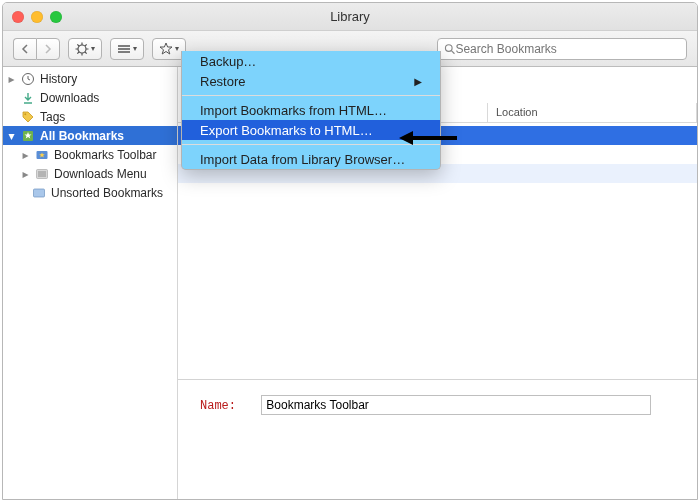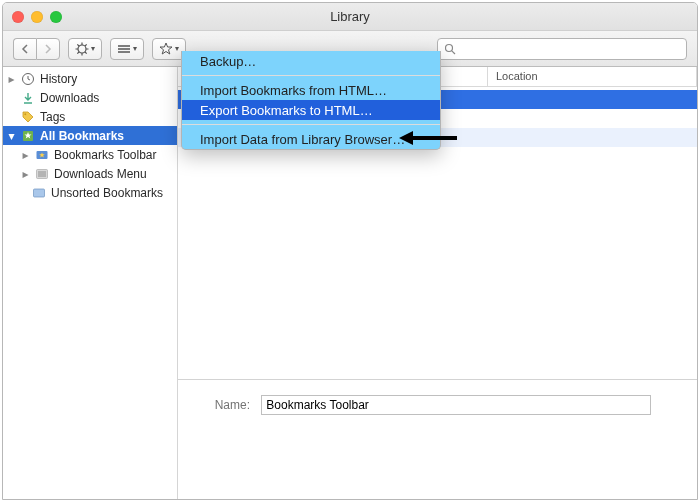--- a/index.html
+++ b/index.html
@@ -107,21 +107,21 @@
   }
   .side-sel {
     background:#2f70d6;
     color:#fff;
   }
   .side-sel .twist { color:#fff; }
   .indent-1 { padding-left:18px; }
 
   
   .main {
-    flex:1; display:flex; flex-direction:column; background:#fff;
+    flex:1; display:flex; flex-direction:column; background:#fff;margin-top:36px;
   }
   .cols {
     display:flex; border-bottom:1px solid #d9d9d9; height:20px;
     background:#fff;
     color:#505050;
     font-size:11px;
   }
   .col {
     border-right:1px solid #d9d9d9; padding:3px 8px;
   }
@@ -139,22 +139,23 @@
   .row-sel { background:#2f6fe3; }
   .row-alt { background:#eaf1fd; }
 
   .details {
     border-top:1px solid #d3d3d3;
     padding:15px 22px 20px 22px;
     min-height:120px;
     background:#fff;
   }
   .details label {
-    display:inline-block; width:50px; text-align:right; margin-right:8px;
-    color:#737373;
+    display:inline-block; width:50px; margin-right:8px;
+    color:#b91c1c;
+    font-family:Liberation Mono, monospace;
   }
   .details input {
     width: 390px; height:20px;
     border:1px solid #bfbfbf;
     padding: 2px 4px;
     font-size:12px;
   }
 
   
   .menu {
@@ -253,20 +254,21 @@
       <span style="margin-left:2px;font-size:8px;color:#555">▾</span>
     </div>
 
     <div class="spacer"></div>
 
     <div class="search">
       <svg width="12" height="12" viewBox="0 0 12 12">
           <circle cx="5" cy="5" r="3.5" fill="none" stroke="#888" stroke-width="1.2"></circle>
           <line x1="7.8" y1="7.8" x2="11" y2="11" stroke="#888" stroke-width="1.2"></line>
         </svg>
+      <input placeholder="Search Bookmarks" style="">
     </div>
   </div>
 
   <div class="body">
 
     <div class="sidebar">
       <div class="side-item" style="padding-left:4px">
         <span class="twist">▸</span>
         <span class="ico">
             <svg width="14" height="14" viewBox="0 0 14 14">
@@ -351,20 +353,24 @@
         <label>Name:</label>
         <input type="text" value="Bookmarks Toolbar" style="">
       </div>
     </div>
   </div>
 
   <div class="menu">
     <div class="menu-item">
       <span>Backup…</span>
     </div>
+    <div class="menu-item">
+      <span>Restore</span>
+      <span class="arrow">▶</span>
+    </div>
     <div class="menu-sep"></div>
     <div class="menu-item">
       <span>Import Bookmarks from HTML…</span>
     </div>
     <div class="menu-item hl">
       <span>Export Bookmarks to HTML…</span>
     </div>
     <div class="menu-sep"></div>
     <div class="menu-item">
       <span>Import Data from Library Browser…</span>

